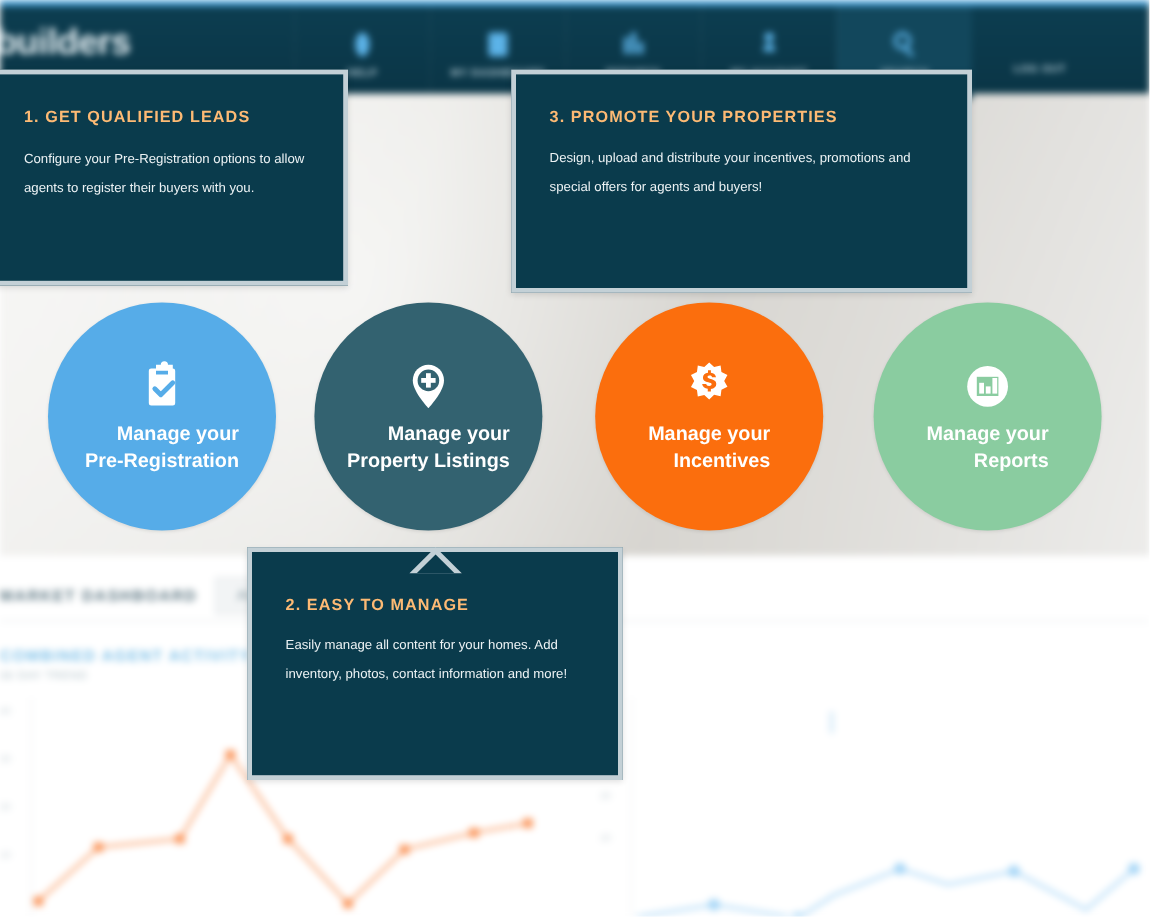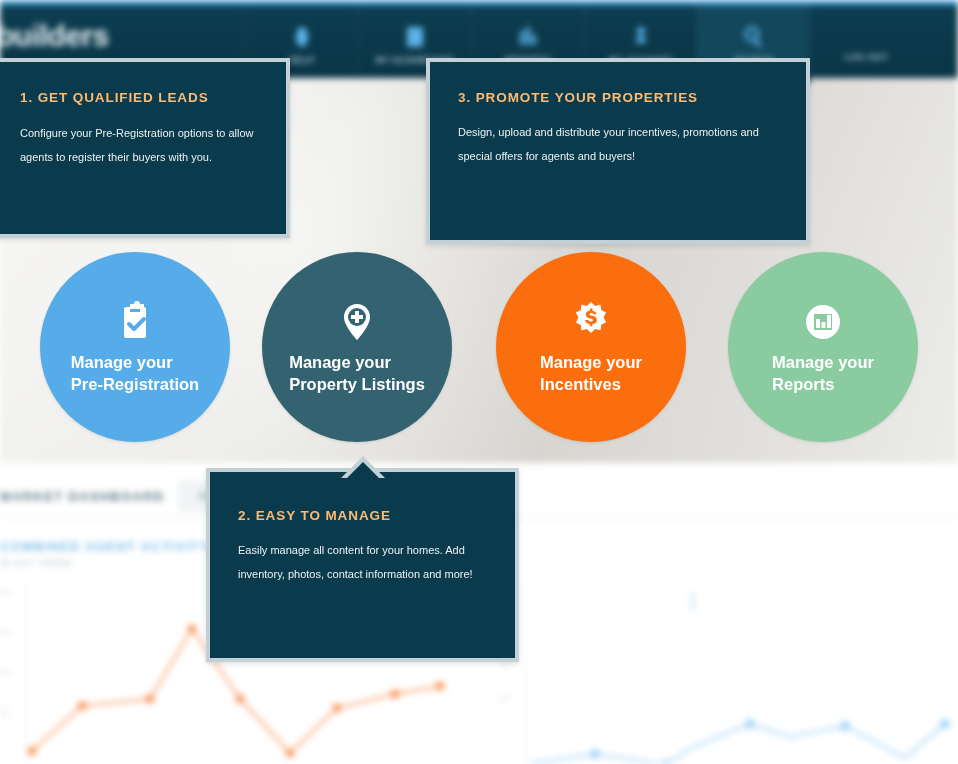--- a/index.html
+++ b/index.html
@@ -170,21 +170,21 @@
   
   .circle-band {
     position: absolute; top: 252px; left: 0; width: 958px; height: 215px;
     z-index: 20;
   }
   .circle {
     position: absolute; top: 0;
     width: 190px; height: 190px; border-radius: 50%;
     display: flex; flex-direction: column;
     align-items: center; justify-content: center;
-    color: #ffffff; text-align: left;
+    color: #ffffff; text-align: right;
     box-shadow: 0 1px 3px rgba(0,0,0,0.10);
   }
   .circle .c-icon {
     width: 46px; height: 46px; margin-bottom: 6px;
     display: flex; align-items: center; justify-content: center;
   }
   .circle .c-icon svg { width: 44px; height: 44px; fill: #ffffff; }
   .circle .c-label {
     font-size: 16.5px; font-weight: bold; line-height: 22px;
     white-space: pre-line;
@@ -370,18 +370,18 @@
   </div>
   <div class="tail down" style="left:113px; top:238px;"></div>
 
   <div class="callout" style="left:426px; top:58px; width:384px; height:186px; padding:28px 28px 0 28px;">
     <div class="c-title">3. PROMOTE YOUR PROPERTIES</div>
     <div class="c-body" style="margin-top:16px;">Design, upload and distribute your incentives, promotions and special offers for agents and buyers!</div>
   </div>
   <div class="tail down" style="left:568px; top:244px;"></div>
 
   <div class="tail up" style="left:341px; top:456px;"></div>
-  <div class="callout" style="left:206px; top:468px; width:313px; height:194px; padding:36px 28px 0 28px;">
+  <div class="callout" style="left:206px; top:456px; width:313px; height:194px; padding:36px 28px 0 28px;">
     <div class="c-title">2. EASY TO MANAGE</div>
     <div class="c-body" style="margin-top:16px;">Easily manage all content for your homes. Add inventory, photos, contact information and more!</div>
   </div>
 
 </div>
 
 </body></html>

